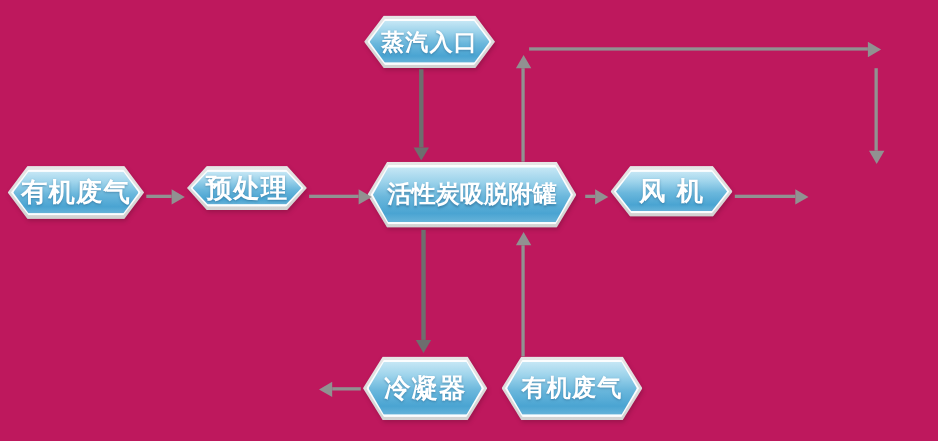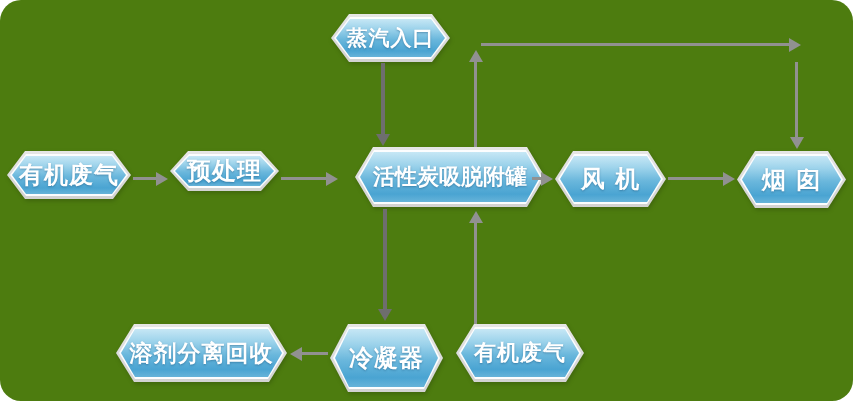--- a/index.html
+++ b/index.html
@@ -1,17 +1,17 @@
 <!DOCTYPE html>
 <html><head>
 <meta charset="utf-8">
 <style>
   html,body{margin:0;padding:0;background:#ffffff;}
   body{font-family:"DejaVu Sans","Liberation Sans",sans-serif;}
-  .canvas{position:relative;width:853px;height:401px;background:#4d7c0f;overflow:hidden;border-radius:21px;}
+  .canvas{position:relative;width:853px;height:401px;background:#be185d;overflow:hidden;}
 
   
   .node{position:absolute;filter:drop-shadow(1px 2px 2px rgba(0,0,0,0.18));}
   .hx{position:absolute;}
   .hx-border{inset:0;background:linear-gradient(180deg,#e6e6e6 0%,#d2d2d2 100%);
     clip-path:polygon(18px 0,calc(100% - 18px) 0,100% 50%,calc(100% - 18px) 100%,18px 100%,0 50%);}
   .hx-white{inset:3px;background:#fcfdfe;
     clip-path:polygon(16px 0,calc(100% - 16px) 0,100% 50%,calc(100% - 16px) 100%,16px 100%,0 50%);}
   .hx-fill{inset:5px;
     background:linear-gradient(180deg,#c6e7f5 0%,#9dd3eb 26%,#6ab7dc 54%,#4aa4d2 84%,#66b3d9 100%);
@@ -58,49 +58,37 @@
     <span class="label" style="font-size:24px">有机废气</span>
   </div>
 
   <div class="node" style="left:170px;top:151px;width:109px;height:40px">
     <div class="hx hx-border"></div>
     <div class="hx hx-white"></div>
     <div class="hx hx-fill"></div>
     <span class="label" style="font-size:24px">预处理</span>
   </div>
 
-  <div class="node" style="left:355px;top:147px;width:190px;height:60px">
+  <div class="node" style="left:334px;top:147px;width:190px;height:60px">
     <div class="hx hx-border"></div>
     <div class="hx hx-white"></div>
     <div class="hx hx-fill"></div>
     <span class="label" style="font-size:22px;letter-spacing:0">活性炭吸脱附罐</span>
   </div>
 
-  <div class="node" style="left:555px;top:151px;width:111px;height:56px">
+  <div class="node" style="left:555px;top:151px;width:111px;height:46px">
     <div class="hx hx-border"></div>
     <div class="hx hx-white"></div>
     <div class="hx hx-fill"></div>
     <span class="label" style="font-size:24px">风 机</span>
   </div>
 
-  <div class="node" style="left:737px;top:151px;width:109px;height:57px">
-    <div class="hx hx-border"></div>
-    <div class="hx hx-white"></div>
-    <div class="hx hx-fill"></div>
-    <span class="label" style="font-size:24px">烟 囱</span>
-  </div>
 
-  <div class="node" style="left:116px;top:324px;width:171px;height:58px">
-    <div class="hx hx-border"></div>
-    <div class="hx hx-white"></div>
-    <div class="hx hx-fill"></div>
-    <span class="label" style="font-size:23px">溶剂分离回收</span>
-  </div>
 
-  <div class="node" style="left:330px;top:324px;width:113px;height:68px">
+  <div class="node" style="left:330px;top:324px;width:113px;height:58px">
     <div class="hx hx-border"></div>
     <div class="hx hx-white"></div>
     <div class="hx hx-fill"></div>
     <span class="label" style="font-size:24px">冷凝器</span>
   </div>
 
   <div class="node" style="left:456px;top:324px;width:128px;height:58px">
     <div class="hx hx-border"></div>
     <div class="hx hx-white"></div>
     <div class="hx hx-fill"></div>

